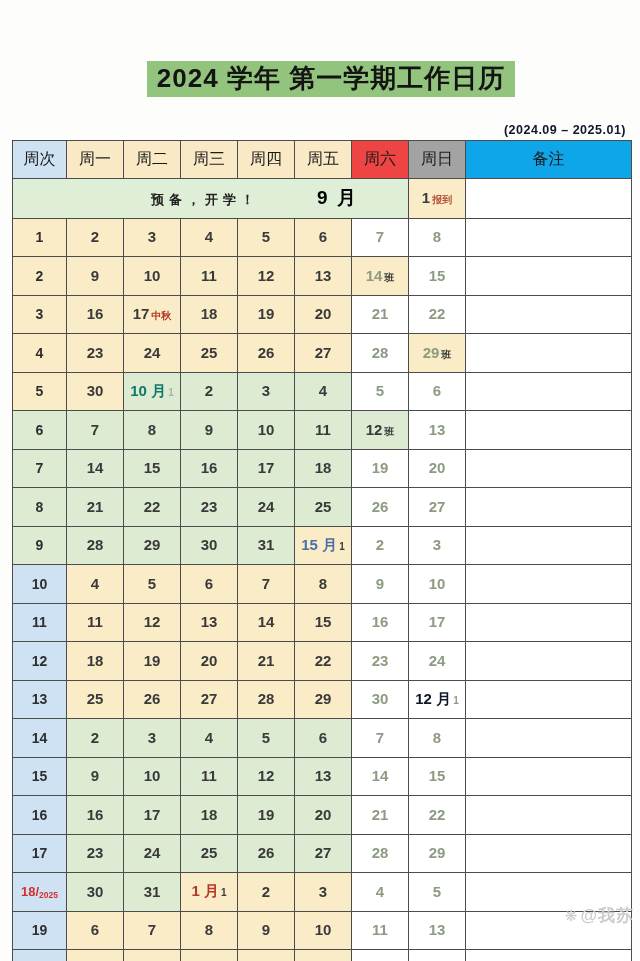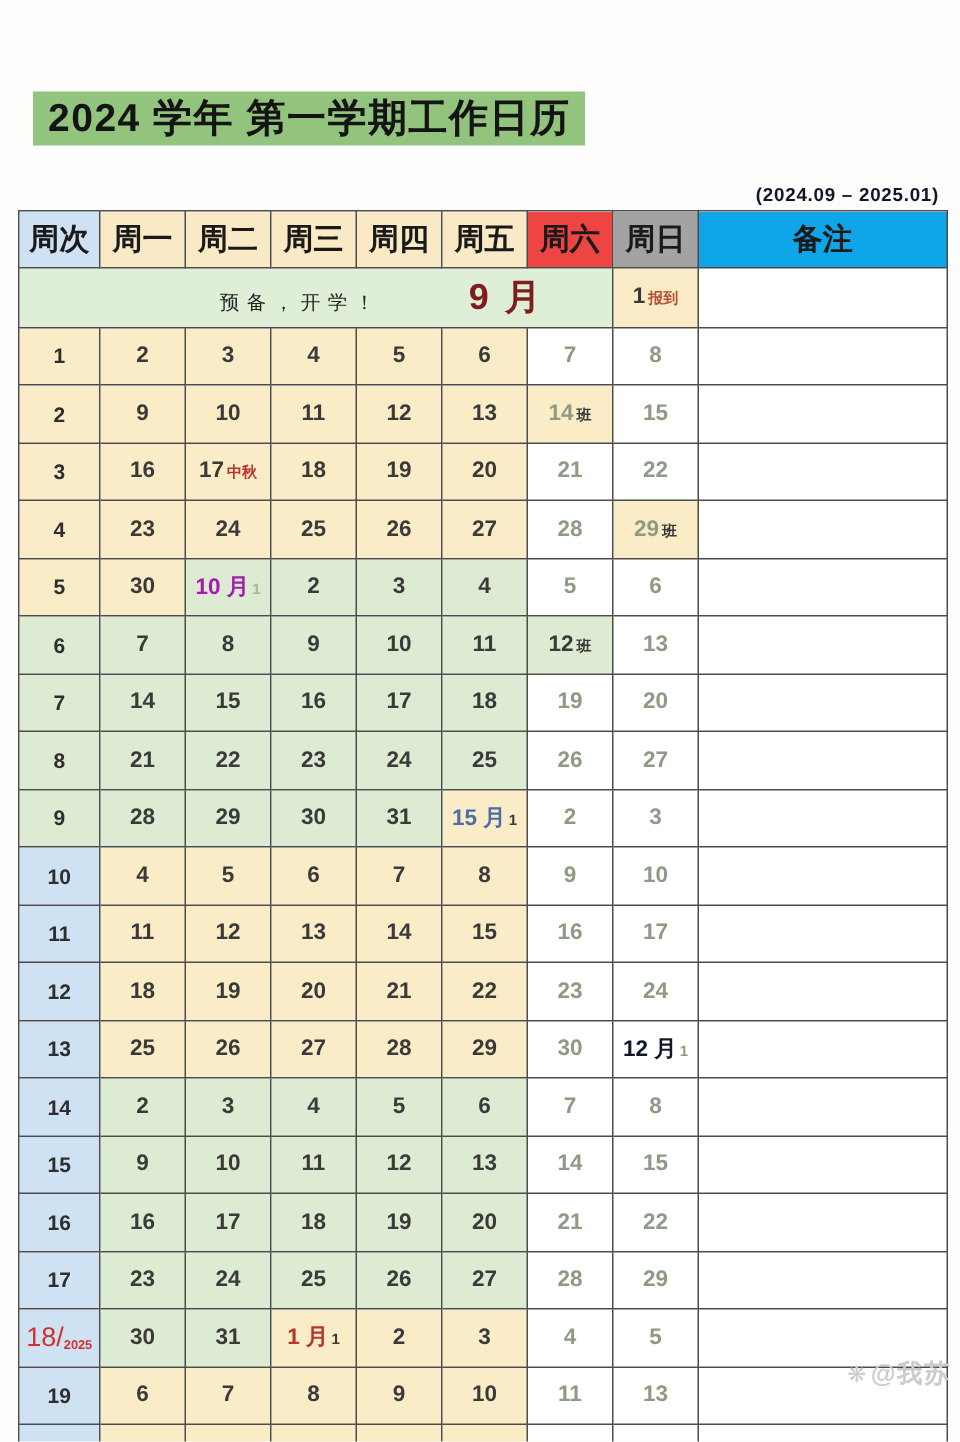--- a/index.html
+++ b/index.html
@@ -1,72 +1,72 @@
 <!DOCTYPE html>
 <html><head>
 <meta charset="utf-8">
 <style>
   html,body{margin:0;padding:0;}
   body{
     width:640px;height:961px;background:#fdfdfb;position:relative;overflow:hidden;
     font-family:"Liberation Sans","DejaVu Sans",sans-serif;color:#222;
   }
-  .title-wrap{margin-top:44px;padding-left:22px;}
+  .title-wrap{text-align:center;margin-top:44px;padding-left:22px;}
   .title{
     display:inline-block;background:#93c47d;color:#141414;
     font-size:26px;font-weight:bold;letter-spacing:1px;
     padding:3px 10px;line-height:1.15;
   }
   .subtitle{
     text-align:right;margin:8px 14px 3px 0;
     font-size:12.5px;font-weight:bold;color:#0f172a;letter-spacing:.5px;
   }
   table.cal{
     border-collapse:collapse;table-layout:fixed;
     margin-left:12px;width:616px;height:848px;
   }
   .cal th,.cal td{
     border:1px solid #4c4c4c;text-align:center;vertical-align:middle;
     padding:0;overflow:hidden;white-space:nowrap;
   }
   .cal thead tr{height:38px;}
   .cal tr.banner-row{height:40px;}
   .cal tbody tr.wk-row{height:38.5px;}
-  .cal th{font-size:20px;font-weight:bold;color:#1a1a1a;}
+  .cal th{font-size:16px;font-weight:normal;color:#1a1a1a;}
   .h-week{background:#cfe2f3;}
   .h-day{background:#f9e9c5;}
   .h-sat{background:#ef4444;color:#4e7d3c;}
   .h-sun{background:#a3a3a3;color:#3c6b2e;}
   .h-note{background:#0ea5e9;}
   .bg-cream{background:#faecc6;}
   .bg-green{background:#dcebd1;}
   .bg-blue{background:#cfe2f3;}
   .bg-white{background:#ffffff;}
   .bg-banner{background:#dfeed7;}
   .d{font-size:15px;font-weight:bold;}
   .sfx{font-size:10px;font-weight:bold;margin-left:2px;}
   .wk{font-size:14px;font-weight:bold;color:#2e2e2e;}
-  .wk-main{font-size:18px;font-weight:normal;}
+  .wk-main{font-size:13px;font-weight:bold;}
   .wk-sub{font-size:8.5px;font-weight:bold;vertical-align:-2px;}
   .t-dark{color:#3a3a3a;}
   .t-muted{color:#8d9b83;}
-  .t-mustard{color:#a21caf;}
+  .t-mustard{color:#0f766e;}
   .t-blue{color:#4a6fa8;}
   .t-orange{color:#0f172a;}
   .t-red{color:#b5372a;}
   .t-redbrown{color:#b25038;}
   .t-pale{color:#aab59f;}
   .t-wred{color:#d2302c;}
   .banner{text-align:left;}
   .banner-note{
-    font-size:13px;font-weight:normal;color:#222;
+    font-size:13px;font-weight:bold;color:#222;
     letter-spacing:5px;margin-left:88px;
   }
   .banner-month{
-    font-size:24px;font-weight:bold;color:#7f1d1d;
+    font-size:19px;font-weight:bold;color:#000000;
     margin-left:58px;letter-spacing:2px;
   }
   .watermark{
     position:absolute;right:6px;bottom:34px;
     color:#cccccc;font-size:17px;font-weight:bold;letter-spacing:1px;
     user-select:none;
   }
   .watermark .wm-icon{font-size:15px;margin-right:2px;}
 </style>
 </head>

